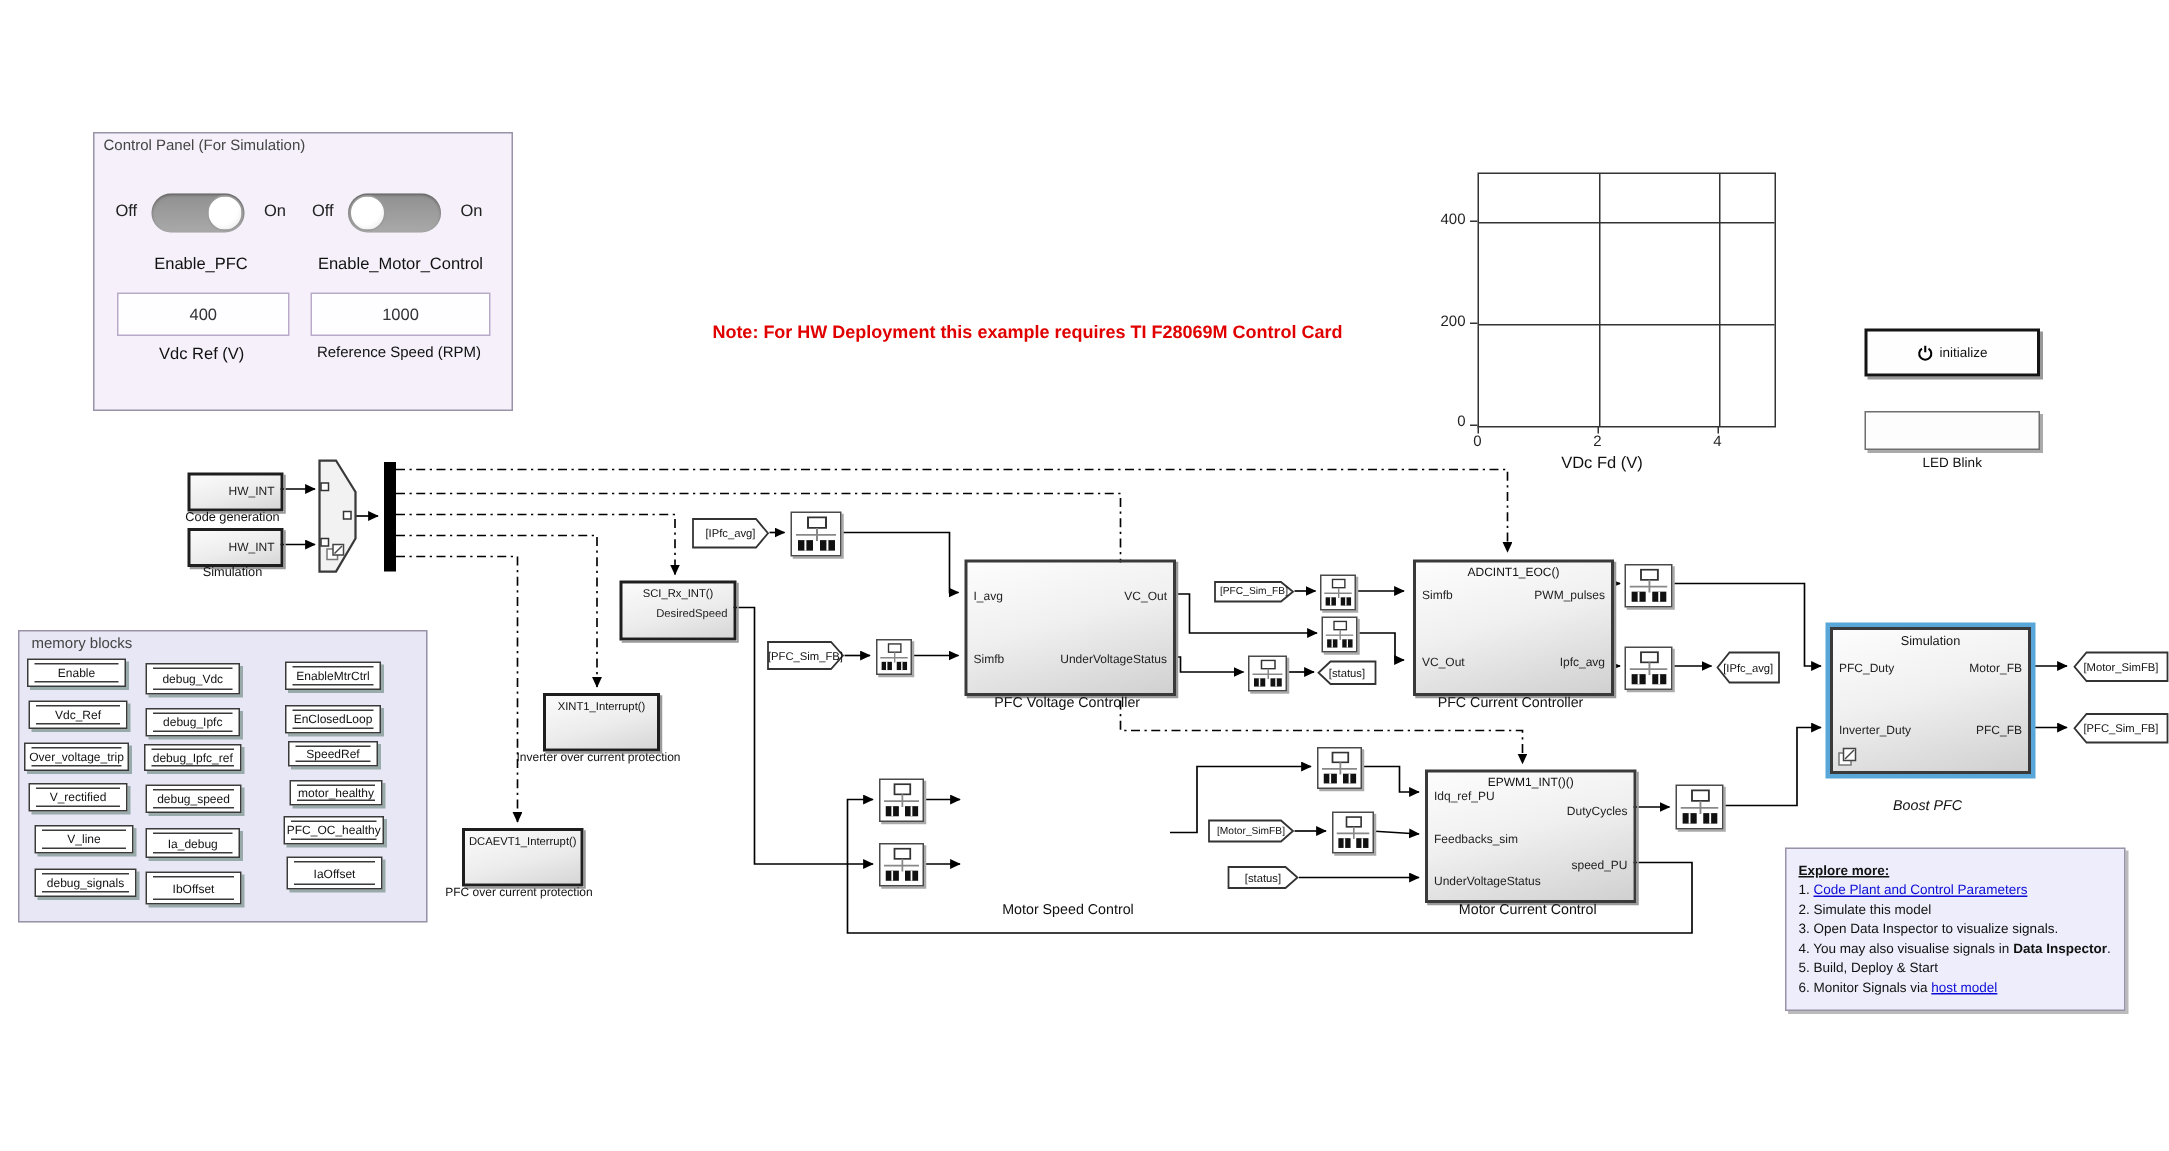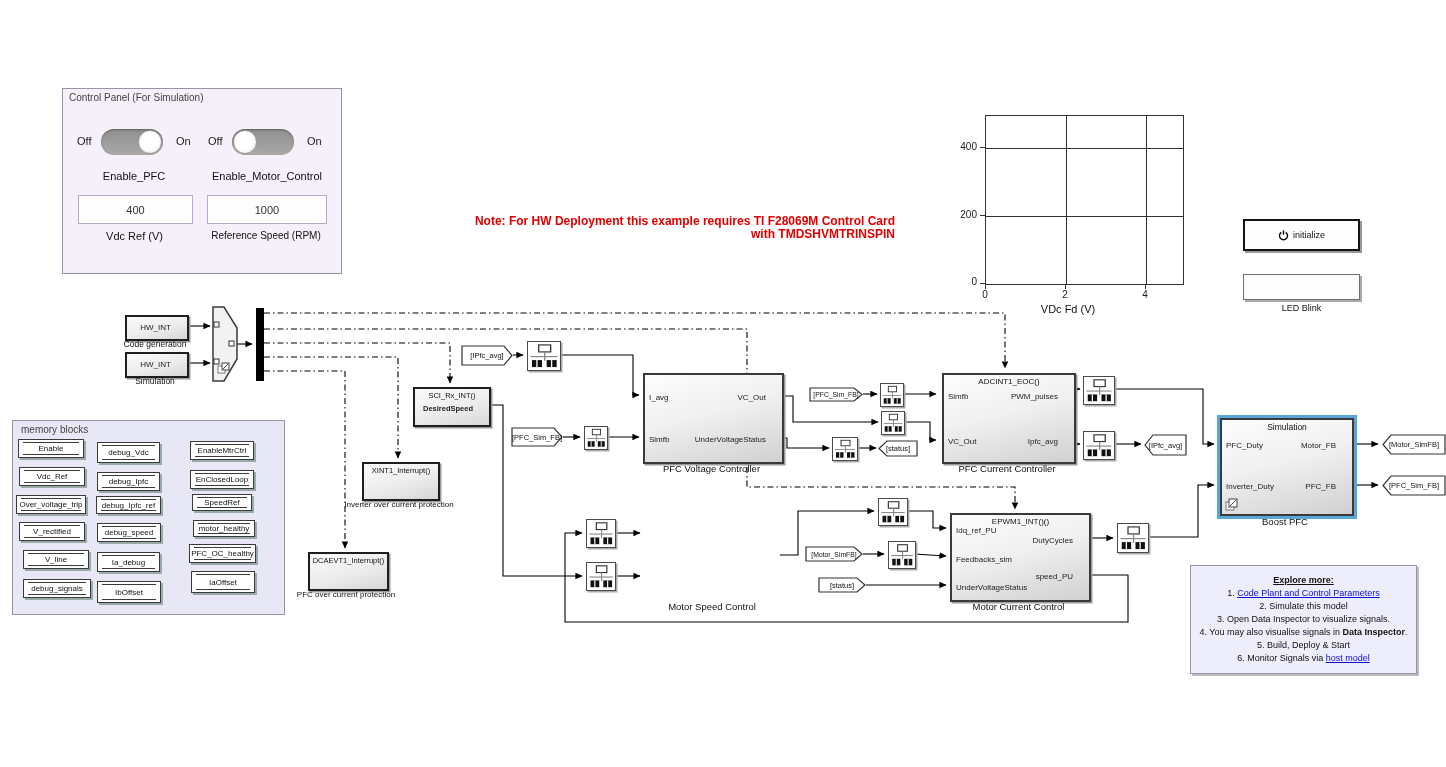--- a/index.html
+++ b/index.html
@@ -13,21 +13,21 @@
   
   .blk{position:absolute;border:2px solid #3a3a3a;
        background:linear-gradient(165deg,#fdfdfd 0%,#f0f0f0 45%,#d0d0d0 100%);
        box-shadow:1.5px 1.5px 0 #9a9a9a;}
   .iblk{position:absolute;border:2px solid #1e1e1e;
         background:linear-gradient(165deg,#fbfbfb 0%,#ececec 55%,#d6d6d6 100%);
         box-shadow:1.5px 1.5px 0 #9a9a9a;}
   .blk-title{position:absolute;left:0;right:0;top:2px;text-align:center;font-size:8px;color:#111;white-space:nowrap;}
   .pin{position:absolute;font-size:8px;color:#222;white-space:nowrap;}
   .pin.l{left:4px;}
-  .pin.r{right:16px;text-align:right;margin-left:20px;}
+  .pin.r{right:4px;text-align:right;margin-left:20px;}
   .lbl{position:absolute;font-size:9.5px;color:#111;text-align:center;white-space:nowrap;}
   .lbl-s{font-size:8.5px;}
   
   .rt{position:absolute;background:#fff;border:1.5px solid #4a4a4a;box-shadow:1.5px 1.5px 0 #aaa;}
   
   .tag{position:absolute;display:flex;align-items:center;justify-content:center;
        font-size:7.5px;color:#111;white-space:nowrap;}
   .tag span{position:relative;z-index:1;}
   
   .mem{position:absolute;background:#fff;border:1px solid #3a3a3a;box-shadow:2px 2px 0 #9aa;
@@ -42,21 +42,21 @@
   .tgl-txt{position:absolute;font-size:11px;color:#222;}
   .field{position:absolute;background:#fefdff;border:1px solid #b9a9c9;display:flex;
          align-items:center;justify-content:center;font-size:11px;color:#333;}
   
   .scope{position:absolute;border:1px solid #333;background:#fff;}
   .grid-h{position:absolute;left:0;right:0;height:1px;background:#333;}
   .grid-v{position:absolute;top:0;bottom:0;width:1px;background:#333;}
   .tickmark{position:absolute;background:#333;}
   .tick{position:absolute;font-size:10px;color:#222;}
   
-  .ex-line{font-size:9px;color:#111;line-height:13px;white-space:nowrap;text-align:center;}
+  .ex-line{font-size:9px;color:#111;line-height:13px;white-space:nowrap;}
   .link{color:#0b0bd6;text-decoration:underline;cursor:pointer;}
   .hdr-title{position:absolute;font-size:16.5px;font-weight:bold;color:#000;text-align:center;white-space:nowrap;}
   .hdr-note{position:absolute;font-size:12px;font-weight:bold;color:#e00000;text-align:right;white-space:nowrap;}
 </style>
 </head>
 <body>
 
 <div id="canvas">
 
   <svg id="wires" width="1446" height="767">
@@ -136,21 +136,20 @@
   </div>
   <span class="tgl-txt" style="left:307px;top:135px;">On</span>
   <div class="lbl" style="left:205px;top:170px;width:124px;font-size:11px;">Enable_Motor_Control</div>
 
   <div class="field" style="left:78px;top:195px;width:113px;height:27px;">400</div>
   <div class="lbl" style="left:78px;top:230px;width:113px;font-size:11px;">Vdc Ref (V)</div>
   <div class="field" style="left:207px;top:195px;width:118px;height:27px;">1000</div>
   <div class="lbl" style="left:204px;top:230px;width:124px;font-size:10px;">Reference Speed (RPM)</div>
 
   <div class="hdr-note" style="left:395px;top:214px;width:500px;">Note: For HW Deployment this example requires TI F28069M Control Card</div>
-  <div class="hdr-note" style="left:395px;top:227px;width:500px;">with TMDSHVMTRINSPIN</div>
 
   <div class="scope" style="left:985px;top:115px;width:197px;height:168px;">
     <div class="grid-h" style="top:32px;"></div>
     <div class="grid-h" style="top:100px;"></div>
     <div class="grid-v" style="left:80px;"></div>
     <div class="grid-v" style="left:160px;"></div>
   </div>
   <div class="tickmark" style="left:980px;top:147px;width:5px;height:1px;"></div>
   <div class="tickmark" style="left:980px;top:215px;width:5px;height:1px;"></div>
   <div class="tickmark" style="left:980px;top:283px;width:5px;height:1px;"></div>
@@ -201,21 +200,21 @@
   <div class="mem" style="left:97px;top:581px;width:62px;height:20px;">IbOffset</div>
   <div class="mem" style="left:190px;top:441px;width:62px;height:17px;">EnableMtrCtrl</div>
   <div class="mem" style="left:190px;top:470px;width:62px;height:17px;">EnClosedLoop</div>
   <div class="mem" style="left:192px;top:494px;width:58px;height:15px;">SpeedRef</div>
   <div class="mem" style="left:193px;top:520px;width:60px;height:15px;">motor_healthy</div>
   <div class="mem" style="left:189px;top:544px;width:65px;height:17px;">PFC_OC_healthy</div>
   <div class="mem" style="left:191px;top:571px;width:62px;height:20px;">IaOffset</div>
 
   <div class="iblk" style="left:413px;top:387px;width:74px;height:36px;">
     <div class="blk-title" style="font-size:7.5px;">SCI_Rx_INT()</div>
-    <span class="pin r" style="top:15px;font-size:7.5px;font-weight:bold;">DesiredSpeed</span>
+    <span class="pin r" style="top:15px;font-size:7.5px;">DesiredSpeed</span>
   </div>
   <div class="iblk" style="left:362px;top:462px;width:74px;height:35px;">
     <div class="blk-title" style="font-size:7.5px;">XINT1_Interrupt()</div>
   </div>
   <div class="lbl lbl-s" style="left:329px;top:500px;width:140px;font-size:8px;">Inverter over current protection</div>
   <div class="iblk" style="left:308px;top:552px;width:77px;height:35px;">
     <div class="blk-title" style="font-size:7.5px;">DCAEVT1_Interrupt()</div>
   </div>
   <div class="lbl lbl-s" style="left:276px;top:590px;width:140px;font-size:8px;">PFC over current protection</div>
 
@@ -253,21 +252,21 @@
     <span class="pin l" style="top:21px;">PFC_Duty</span>
     <span class="pin l" style="top:62px;">Inverter_Duty</span>
     <span class="pin r" style="top:21px;">Motor_FB</span>
     <span class="pin r" style="top:62px;">PFC_FB</span>
     <svg style="position:absolute;left:3px;bottom:3px;" width="13" height="13" viewBox="0 0 13 13">
       <rect x="1" y="4" width="8" height="8" fill="#fff" stroke="#777"></rect>
       <rect x="4" y="1" width="8" height="8" fill="#fff" stroke="#444"></rect>
       <line x1="5" y1="8" x2="11" y2="2" stroke="#444"></line>
     </svg>
   </div>
-  <div class="lbl" style="left:1220px;top:516px;width:130px;">Boost PFC</div>
+  <div class="lbl" style="left:1220px;top:532px;width:130px;font-style:italic;">Boost PFC</div>
 
   <div class="rt" style="left:527px;top:341px;width:32px;height:28px;"><svg viewBox="0 0 24 24" width="100%" height="100%" preserveAspectRatio="none">
         <rect x="8" y="2.5" width="9" height="6" fill="#fff" stroke="#333"></rect>
         <line x1="2" y1="12.5" x2="22" y2="12.5" stroke="#888"></line>
         <line x1="12.5" y1="8.5" x2="12.5" y2="16" stroke="#888"></line>
         <rect x="3" y="15.5" width="7.5" height="6" fill="#111"></rect>
         <rect x="14" y="15.5" width="7.5" height="6" fill="#111"></rect>
         <line x1="6.7" y1="15.5" x2="6.7" y2="21.5" stroke="#fff"></line>
         <line x1="17.7" y1="15.5" x2="17.7" y2="21.5" stroke="#fff"></line>
       </svg></div>

